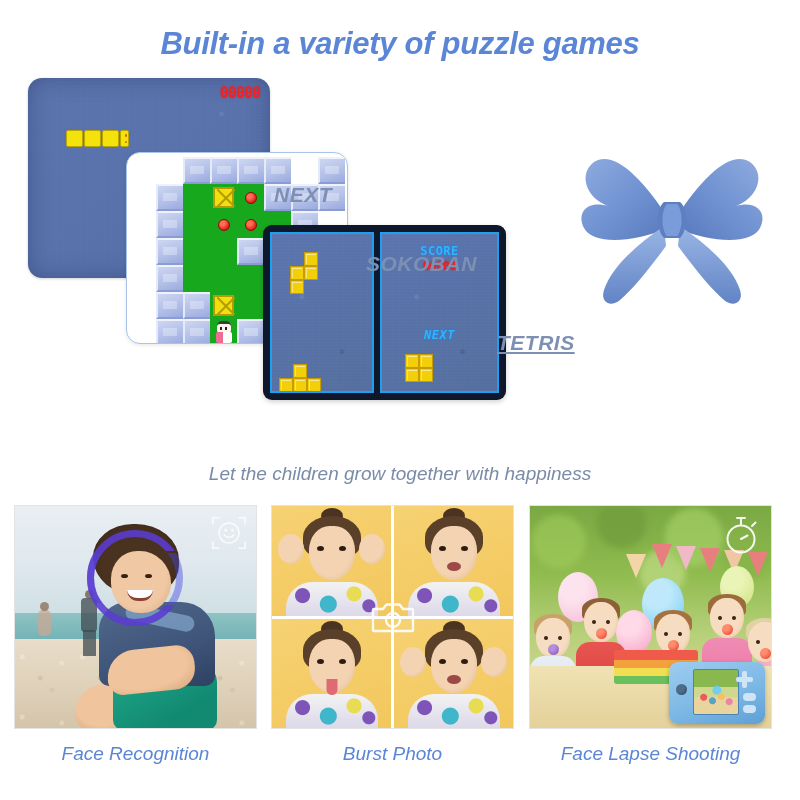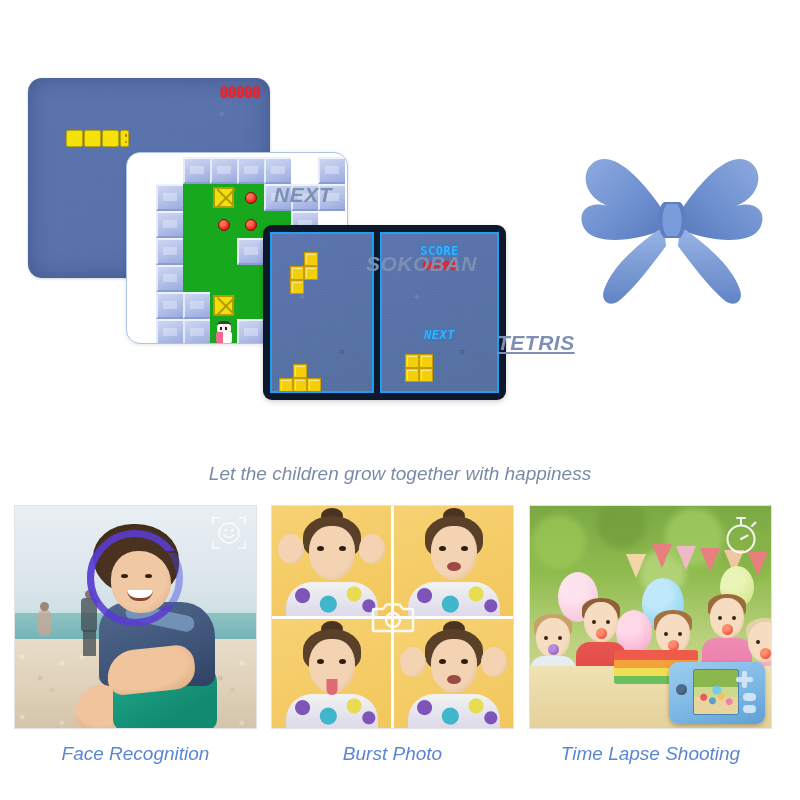--- a/index.html
+++ b/index.html
@@ -346,20 +346,21 @@
   .dbtn { position:absolute; right:9px; width:13px; height:8px; background:#cfe4f6; border-radius:4px; }
   .dbtn.b1 { top:31px; } .dbtn.b2 { top:43px; }
   .dlens { position:absolute; left:7px; top:22px; width:11px; height:11px; border-radius:50%;
     background: radial-gradient(circle at 35% 35%, #4d6d8a 0 40%, #2b4259 100%); }
 </style>
 </head>
 <body>
 
 <div class="page">
 
+  <div class="title-main">Built-in a variety of puzzle games</div>
 
   <div class="games-area">
 
     <div class="screen snake-screen">
       <div class="noise"></div>
       <div class="snake-score">00000</div>
       <div class="snake-body">
         <span class="snake-seg"></span>
         <span class="snake-seg"></span>
         <span class="snake-seg"></span>
@@ -673,17 +674,17 @@
         <div class="device">
           <div class="device-screen">
             <div class="device-screen-dots"></div>
           </div>
           <span class="dlens"></span>
           <span class="dpad"></span>
           <span class="dbtn b1"></span>
           <span class="dbtn b2"></span>
         </div>
       </div>
-      <div class="caption">Time Lapse Shooting</div>
+      <div class="caption">Face Lapse Shooting</div>
     </div>
 
   </div>
 </div>
 
 </body></html>

